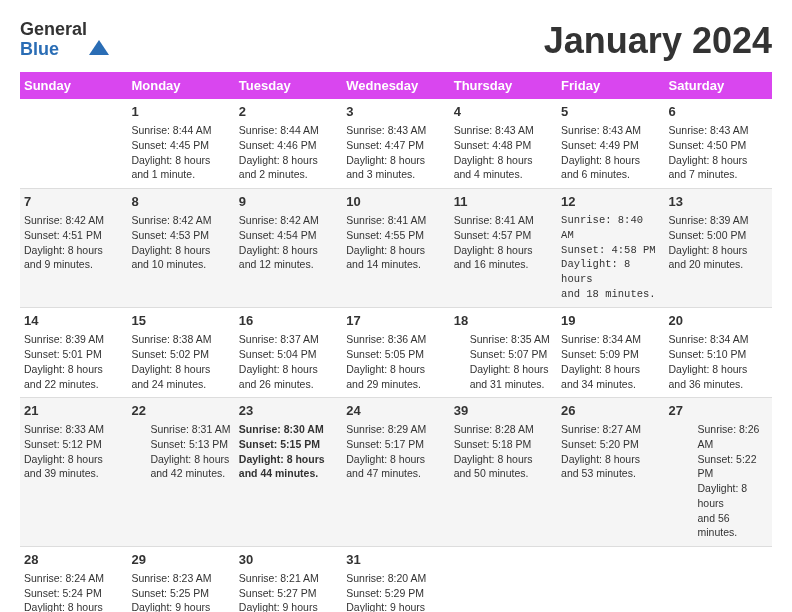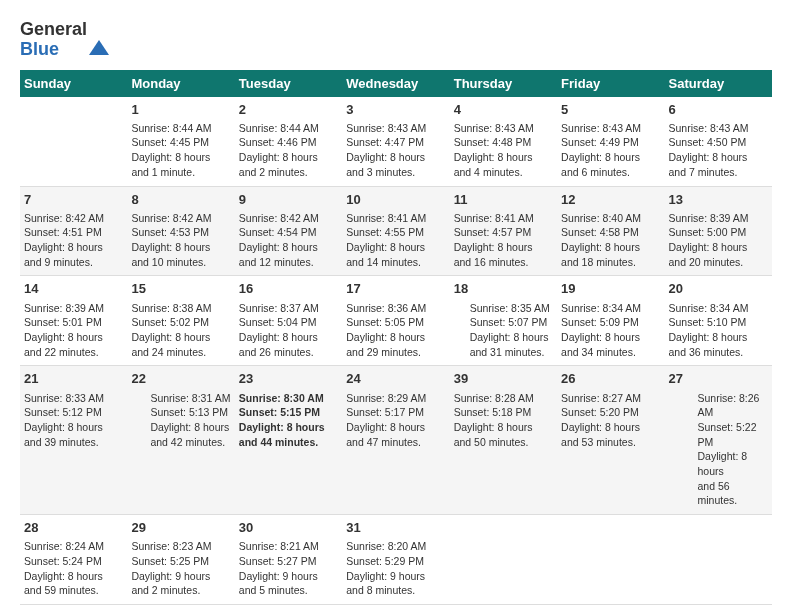--- a/index.html
+++ b/index.html
@@ -52,21 +52,21 @@
     .location {
       font-size: 16px;
       color: #555;
     }
     table {
       width: 100%;
       border-collapse: collapse;
       font-size: 11px;
     }
     thead tr th {
-      background-color: #0f766e;
+      background-color: #d946ef;
       color: #fff;
       padding: 6px 4px;
       text-align: left;
       font-size: 13px;
       font-weight: bold;
     }
     tbody tr {
       border-bottom: 1px solid #ddd;
     }
     tbody tr:nth-child(even) {
@@ -103,20 +103,21 @@
   <div class="logo">
     <div class="logo-text">
       <span class="logo-general">General</span>
       <span class="logo-blue">Blue</span>
     </div>
     <svg class="logo-icon" viewBox="0 0 20 20">
       <polygon points="0,15 10,0 20,15" fill="#2a6db5"></polygon>
     </svg>
   </div>
   <div class="title-block">
+    <div class="month-title">January 2024</div>
   </div>
 </div>
 
 <table>
   <thead>
     <tr>
     <th>Sunday</th>
         <th>Monday</th>
         <th>Tuesday</th>
         <th>Wednesday</th>
@@ -202,21 +203,21 @@
         </td>
         <td>
           <span class="day-num">11</span>
           <div class="day-info" style="white-space: pre-line;">Sunrise: 8:41 AM
 Sunset: 4:57 PM
 Daylight: 8 hours
 and 16 minutes.</div>
         </td>
         <td>
           <span class="day-num">12</span>
-          <div class="day-info" style="white-space: pre-line;">Sunrise: 8:40 AM
+          <div class="day-info" style="white-space: pre-line; font-family: Liberation Mono, monospace;">Sunrise: 8:40 AM
 Sunset: 4:58 PM
 Daylight: 8 hours
 and 18 minutes.</div>
         </td>
         <td>
           <span class="day-num">13</span>
           <div class="day-info" style="white-space: pre-line;">Sunrise: 8:39 AM
 Sunset: 5:00 PM
 Daylight: 8 hours
 and 20 minutes.</div>

